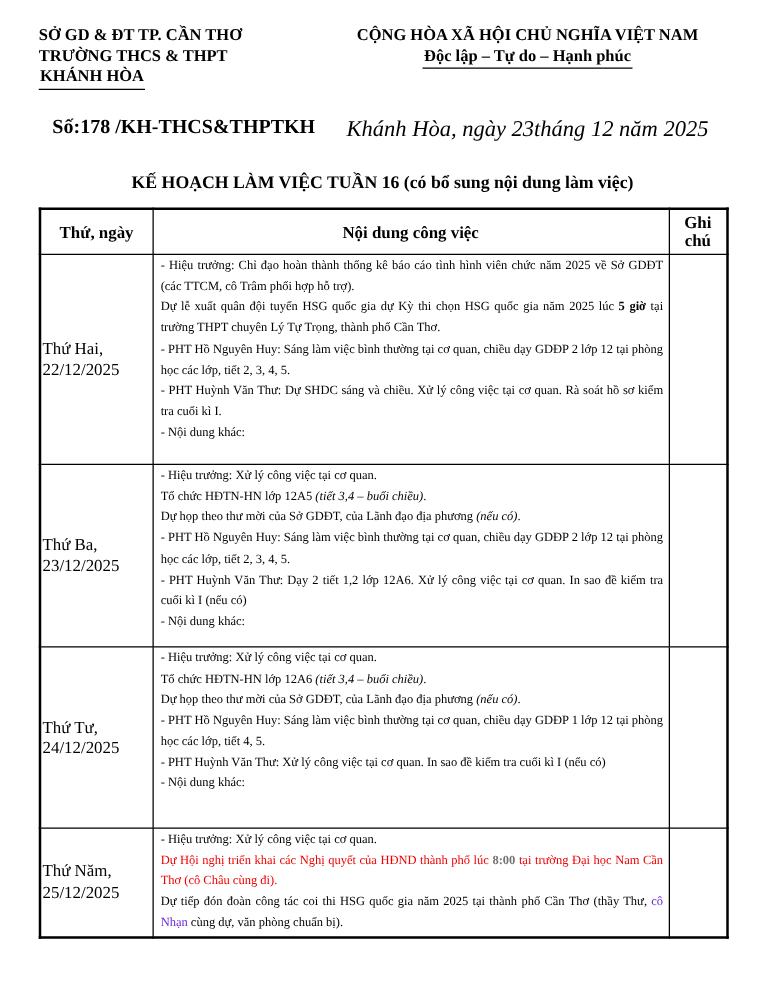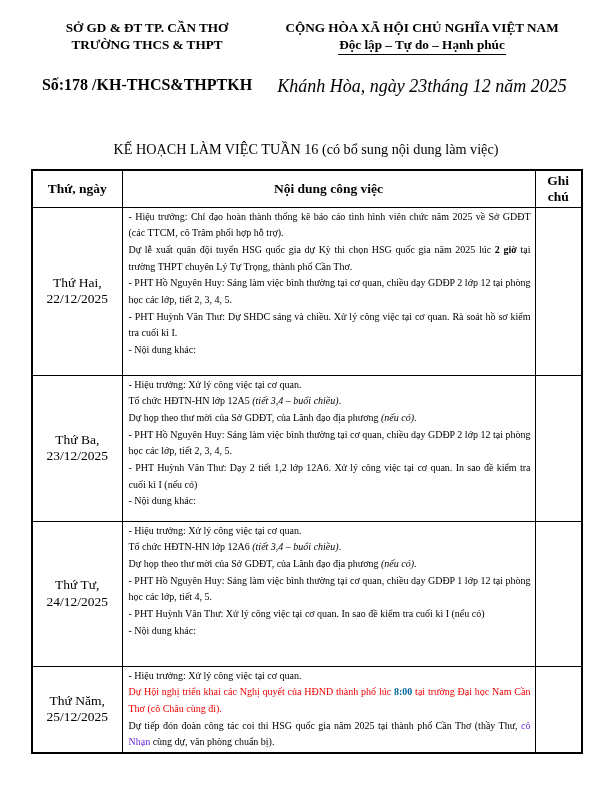--- a/index.html
+++ b/index.html
@@ -7,50 +7,50 @@
     width:609px; height:806px;
     background:#ffffff;
     font-family:"Liberation Serif", serif;
     color:#000;
     overflow:hidden;
   }
   .page { padding:20px 28px 0 31px; }
 
   
   .letterhead { display:flex; }
-  .lh-left { width:232px; text-align:center; font-weight:bold; font-size:13.2px; line-height:16.5px; }
+  .lh-left { width:232px; text-align:left; font-weight:bold; font-size:13.2px; line-height:16.5px; }
   .lh-right { flex:1; text-align:center; font-weight:bold; font-size:13.2px; line-height:16.5px; }
   .u { display:inline-block; border-bottom:1.5px solid #000; padding:0 1px 1px 1px; }
 
   .ref-row { display:flex; margin-top:21px; }
   .ref-left { width:232px; text-align:center; font-size:16px;font-weight:bold; }
   .ref-right { flex:1; text-align:center; font-style:italic; font-size:18px; }
 
   
-  .title { margin-top:44px; text-align:center; font-weight:normal; font-size:14.2px; line-height:17px; }
+  .title { margin-top:24px; text-align:center; font-weight:bold; font-size:14.2px; line-height:17px; }
   .subtitle { text-align:center; font-style:italic; font-size:13.8px; line-height:17px; }
 
   
   table.plan {
     margin-top:11px;
     border-collapse:collapse;
     width:550px;
     table-layout:fixed;
     border:2px solid #000;
   }
   table.plan th, table.plan td { border:1px solid #000; box-sizing:border-box; }
   col.c-day { width:90px; }
   col.c-content { width:413px; }
   col.c-note { width:47px; }
 
   thead tr { height:37px;margin-left:28px; }
   th { font-weight:bold; font-size:13.5px; text-align:center; vertical-align:middle; line-height:15.5px; padding:1px 2px; }
 
   td.day-cell {
-    text-align:center; vertical-align:middle;
+    vertical-align:middle;
     font-size:13.5px; line-height:16.5px; padding:1px;
     overflow:hidden;
   }
   td.content-cell {
     vertical-align:top; padding:1px 4px 1px 6px;
     font-size:10px; overflow:hidden;
   }
   td.content-cell p { margin:0; text-align:justify; line-height:16.7px; }
   td.note-cell { vertical-align:top; font-size:13.5px; }
 
@@ -61,20 +61,21 @@
 </style>
 </head>
 <body>
 
 <div class="page">
 
   <div class="letterhead">
     <div class="lh-left">
       <div>SỞ GD &amp; ĐT TP. CẦN THƠ</div>
       <div>TRƯỜNG THCS &amp; THPT</div>
+      <div><span class="u">KHÁNH HÒA</span></div>
     </div>
     <div class="lh-right">
       <div>CỘNG HÒA XÃ HỘI CHỦ NGHĨA VIỆT NAM</div>
       <div><span class="u">Độc lập – Tự do – Hạnh phúc</span></div>
     </div>
   </div>
 
   <div class="ref-row">
     <div class="ref-left">Số:178 /KH-THCS&amp;THPTKH</div>
     <div class="ref-right">Khánh Hòa, ngày 23tháng 12 năm 2025</div>
@@ -96,21 +97,21 @@
       </tr>
     </thead>
     <tbody>
         <tr>
           <td class="day-cell">
             <div>Thứ Hai,</div>
             <div>22/12/2025</div>
           </td>
           <td class="content-cell">
             <p><span>- Hiệu trưởng: Chỉ đạo hoàn thành thống kê báo cáo tình hình viên chức năm 2025 về Sở GDĐT (các TTCM, cô Trâm phối hợp hỗ trợ).</span></p>
-            <p><span>Dự lễ xuất quân đội tuyển HSG quốc gia dự Kỳ thi chọn HSG quốc gia năm 2025 lúc </span><span style="font-weight: bold;">2 giờ</span><span> tại trường THPT chuyên Lý Tự Trọng, thành phố Cần Thơ.</span></p>
+            <p><span>Dự lễ xuất quân đội tuyển HSG quốc gia dự Kỳ thi chọn HSG quốc gia năm 2025 lúc </span><span style="font-weight: bold;">5 giờ</span><span> tại trường THPT chuyên Lý Tự Trọng, thành phố Cần Thơ.</span></p>
             <p><span>- PHT Hồ Nguyên Huy: Sáng làm việc bình thường tại cơ quan, chiều dạy GDĐP 2 lớp 12 tại phòng học các lớp, tiết 2, 3, 4, 5.</span></p>
             <p><span>- PHT Huỳnh Văn Thư: Dự SHDC sáng và chiều. Xử lý công việc tại cơ quan. Rà soát hồ sơ kiểm tra cuối kì I.</span></p>
             <p><span>- Nội dung khác:</span></p>
           </td>
           <td class="note-cell"></td>
         </tr>
         <tr>
           <td class="day-cell">
             <div>Thứ Ba,</div>
             <div>23/12/2025</div>
@@ -140,21 +141,21 @@
           </td>
           <td class="note-cell"></td>
         </tr>
         <tr>
           <td class="day-cell">
             <div>Thứ Năm,</div>
             <div>25/12/2025</div>
           </td>
           <td class="content-cell">
             <p><span>- Hiệu trưởng: Xử lý công việc tại cơ quan.</span></p>
-            <p><span style="color: rgb(238, 0, 0);">Dự Hội nghị triển khai các Nghị quyết của HĐND thành phố lúc </span><span style="font-weight: bold; color: #0369a1;">8:00</span><span style="color: rgb(238, 0, 0);"> tại trường Đại học Nam Cần Thơ (cô Châu cùng đi).</span></p>
+            <p><span style="color: rgb(238, 0, 0);">Dự Hội nghị triển khai các Nghị quyết của HĐND thành phố lúc </span><span style="font-weight: bold; color: #737373;">8:00</span><span style="color: rgb(238, 0, 0);"> tại trường Đại học Nam Cần Thơ (cô Châu cùng đi).</span></p>
             <p><span>Dự tiếp đón đoàn công tác coi thi HSG quốc gia năm 2025 tại thành phố Cần Thơ (thầy Thư, </span><span style="color: #6d28d9;">cô Nhạn</span><span> cùng dự, văn phòng chuẩn bị).</span></p>
           </td>
           <td class="note-cell"></td>
         </tr>
       </tbody>
   </table>
 
 </div>
 
 </body></html>

